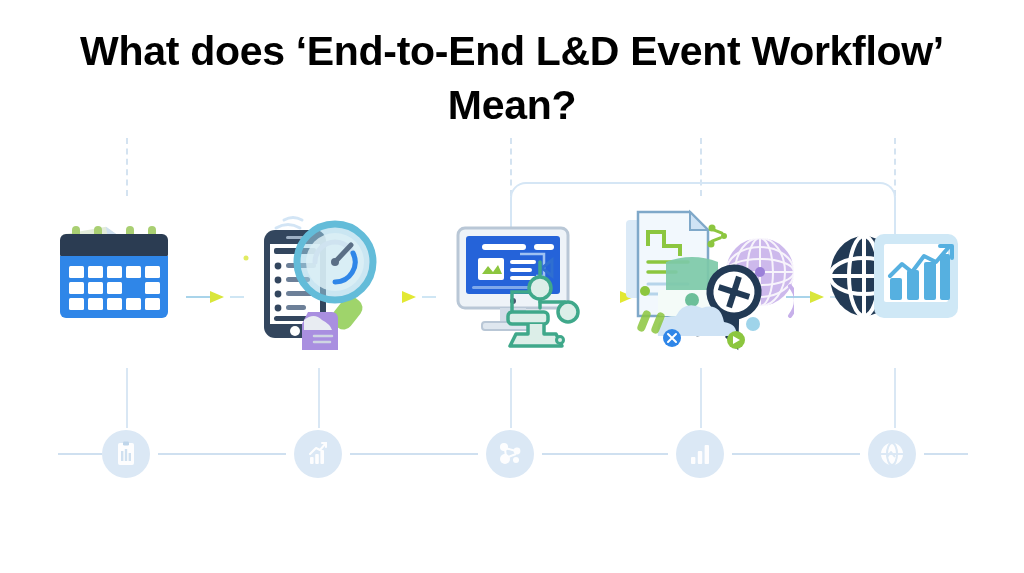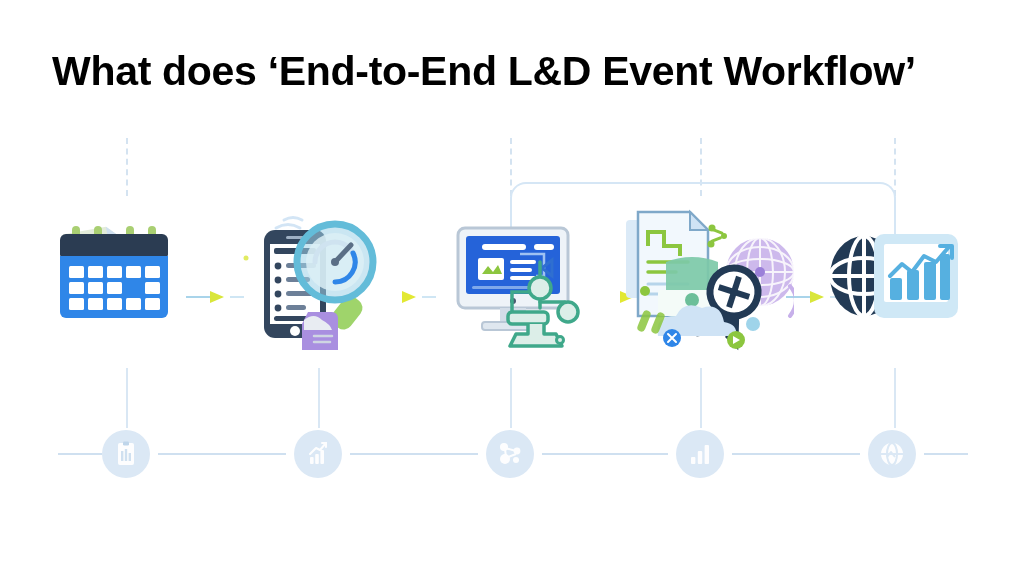--- a/index.html
+++ b/index.html
@@ -18,21 +18,21 @@
     background: #ffffff;
     overflow: hidden;
   }
 
   
   .title-block {
     position: absolute;
     left: 52px;
     top: 24px;
     width: 920px;
-    margin-top: 20px;
+    text-align: center;
   }
   .title-line {
     font-family: "Liberation Sans", sans-serif;
     font-weight: bold;
     font-size: 41px;
     line-height: 54px;
     color: #000000;
     letter-spacing: -0.3px;
     white-space: nowrap;
   }
@@ -128,20 +128,21 @@
   }
   .rail-node svg { display: block; opacity: 0.95; }
 </style>
 </head>
 <body>
 
 <div class="slide">
 
   <div class="title-block">
     <div class="title-line">What does ‘End-to-End L&amp;D Event Workflow’</div>
+    <div class="title-line second">Mean?</div>
   </div>
 
   <div class="diagram">
 
     <div class="vguide-dash" style="left:126px;"></div>
     <div class="vguide-dash" style="left:510px;"></div>
     <div class="vguide-dash" style="left:700px;"></div>
     <div class="vguide-dash" style="left:894px;"></div>
 
     <div class="bracket"></div>

